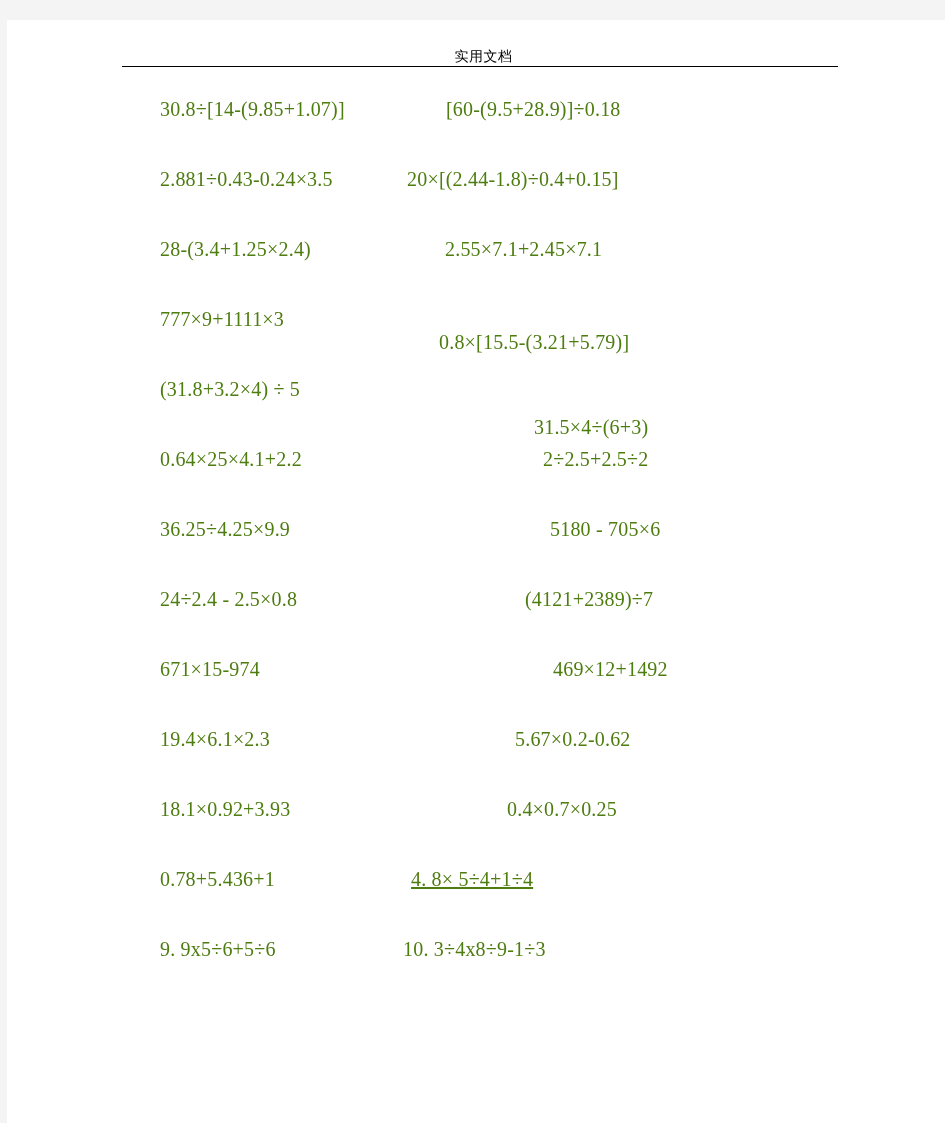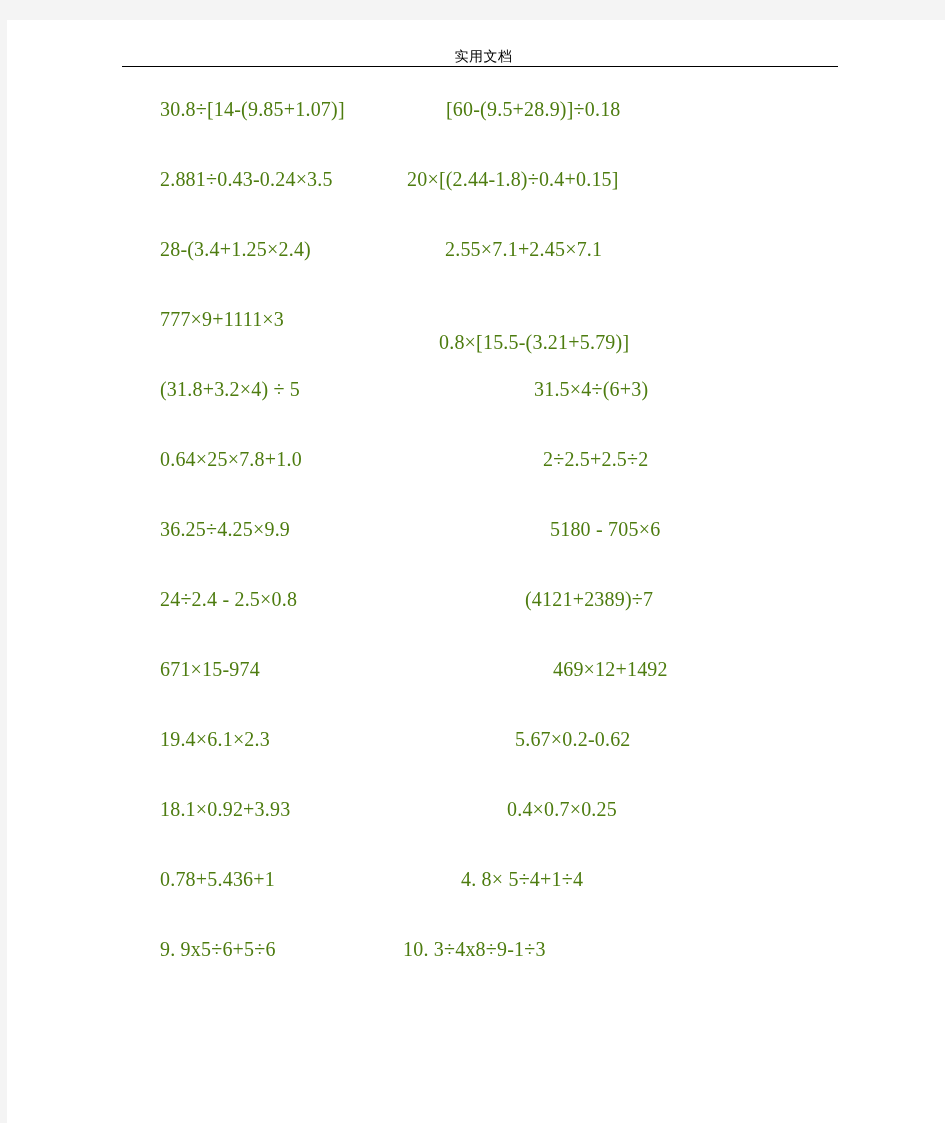--- a/index.html
+++ b/index.html
@@ -87,24 +87,24 @@
       <div class="eq-row">
         <div class="eq col-left">28-(3.4+1.25×2.4)</div>
         <div class="eq col-right" style="left: 438px;">2.55×7.1+2.45×7.1</div>
       </div>
       <div class="eq-row">
         <div class="eq col-left">777×9+1111×3</div>
         <div class="eq col-right" style="left: 432px; margin-top: 23px;">0.8×[15.5-(3.21+5.79)]</div>
       </div>
       <div class="eq-row">
         <div class="eq col-left">(31.8+3.2×4) ÷ 5</div>
-        <div class="eq col-right" style="left: 527px;">31.5×4÷(6+3)</div>
+        <div class="eq col-right" style="left: 527px; margin-top: 38px;">31.5×4÷(6+3)</div>
       </div>
       <div class="eq-row">
-        <div class="eq col-left">0.64×25×7.8+1.0</div>
+        <div class="eq col-left">0.64×25×4.1+2.2</div>
         <div class="eq col-right" style="left: 536px;">2÷2.5+2.5÷2</div>
       </div>
       <div class="eq-row">
         <div class="eq col-left">36.25÷4.25×9.9</div>
         <div class="eq col-right" style="left: 543px;">5180 - 705×6</div>
       </div>
       <div class="eq-row">
         <div class="eq col-left">24÷2.4 - 2.5×0.8</div>
         <div class="eq col-right" style="left: 518px;">(4121+2389)÷7</div>
       </div>
@@ -115,21 +115,21 @@
       <div class="eq-row">
         <div class="eq col-left">19.4×6.1×2.3</div>
         <div class="eq col-right" style="left: 508px;">5.67×0.2-0.62</div>
       </div>
       <div class="eq-row">
         <div class="eq col-left">18.1×0.92+3.93</div>
         <div class="eq col-right" style="left: 500px;">0.4×0.7×0.25</div>
       </div>
       <div class="eq-row">
         <div class="eq col-left">0.78+5.436+1</div>
-        <div class="eq col-right" style="left: 454px;">4. 8× 5÷4+1÷4</div>
+        <div class="eq col-right" style="left: 404px; text-decoration: underline;">4. 8× 5÷4+1÷4</div>
       </div>
       <div class="eq-row">
         <div class="eq col-left">9. 9x5÷6+5÷6</div>
         <div class="eq col-right" style="left: 396px;">10. 3÷4x8÷9-1÷3</div>
       </div>
     </div>
 
 </div>
 
 </body></html>

